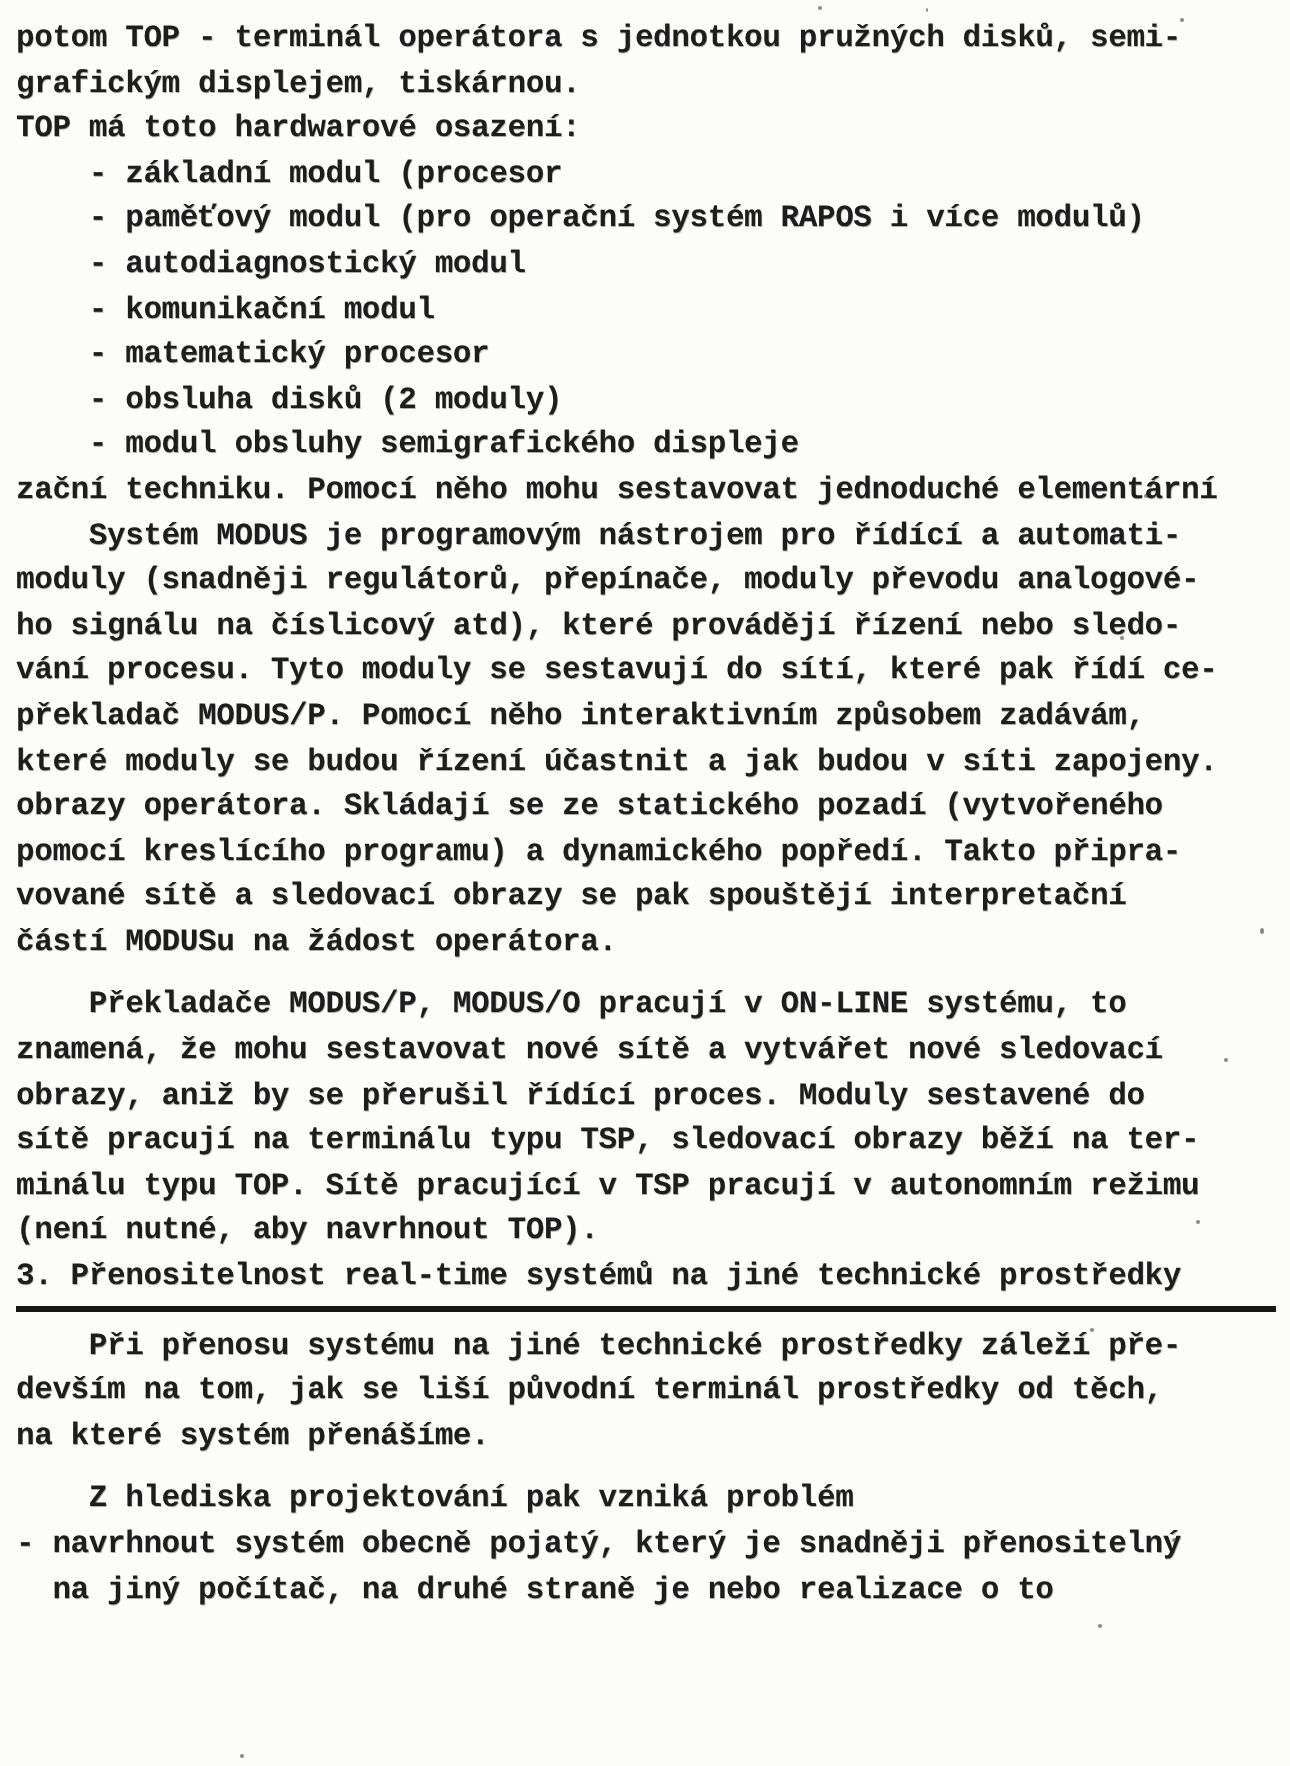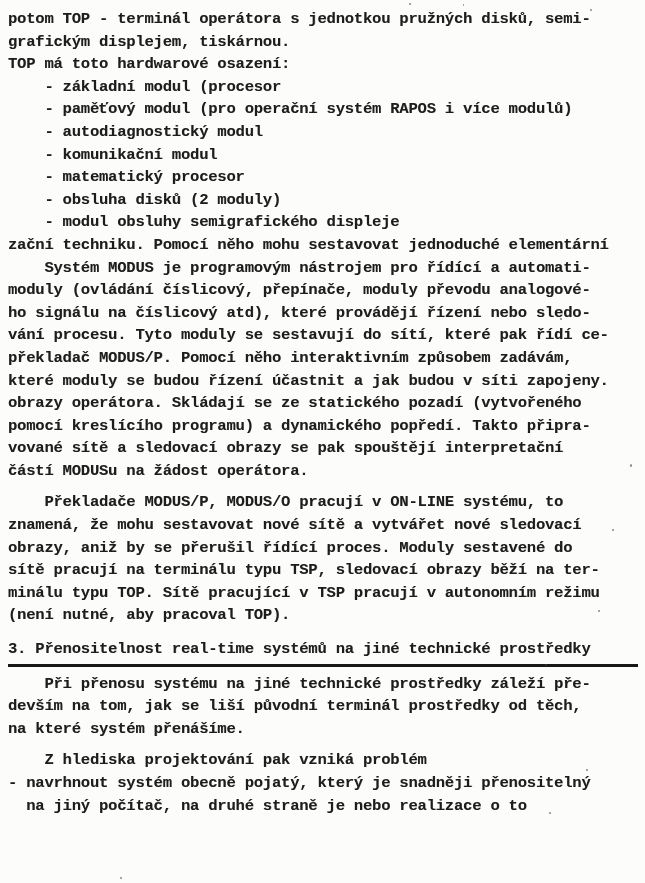--- a/index.html
+++ b/index.html
@@ -19,21 +19,20 @@
   }
   .line {
     white-space: pre;
     line-height: 22.6px;
     height: 22.6px;
     letter-spacing: -0.2px;
     text-shadow: 0.3px 0.3px 0 rgba(25,25,25,0.35);
   }
   .line.gap { margin-top: 9px; }
   .line.heading {
-    margin-top: 11px;
     height: auto;
     width: 630px;
     padding-bottom: 3px;
     border-bottom: 3.5px solid #171717;
   }
   .line.after-heading { margin-top: 6px; }
   .speck {
     position: absolute;
     background: #4a4a4a;
     border-radius: 50%;
@@ -50,35 +49,35 @@
       <div class="line">TOP má toto hardwarové osazení:</div>
       <div class="line">    - základní modul (procesor</div>
       <div class="line">    - paměťový modul (pro operační systém RAPOS i více modulů)</div>
       <div class="line">    - autodiagnostický modul</div>
       <div class="line">    - komunikační modul</div>
       <div class="line">    - matematický procesor</div>
       <div class="line">    - obsluha disků (2 moduly)</div>
       <div class="line">    - modul obsluhy semigrafického displeje</div>
       <div class="line">zační techniku. Pomocí něho mohu sestavovat jednoduché elementární</div>
       <div class="line">    Systém MODUS je programovým nástrojem pro řídící a automati-</div>
-      <div class="line">moduly (ovládání číslicový, přepínače, moduly převodu analogové-</div>
+      <div class="line">moduly (snadněji regulátorů, přepínače, moduly převodu analogové-</div>
       <div class="line">ho signálu na číslicový atd), které provádějí řízení nebo sledo-</div>
       <div class="line">vání procesu. Tyto moduly se sestavují do sítí, které pak řídí ce-</div>
       <div class="line">překladač MODUS/P. Pomocí něho interaktivním způsobem zadávám,</div>
       <div class="line">které moduly se budou řízení účastnit a jak budou v síti zapojeny.</div>
       <div class="line">obrazy operátora. Skládají se ze statického pozadí (vytvořeného</div>
       <div class="line">pomocí kreslícího programu) a dynamického popředí. Takto připra-</div>
       <div class="line">vované sítě a sledovací obrazy se pak spouštějí interpretační</div>
       <div class="line">částí MODUSu na žádost operátora.</div>
       <div class="line gap">    Překladače MODUS/P, MODUS/O pracují v ON-LINE systému, to</div>
       <div class="line">znamená, že mohu sestavovat nové sítě a vytvářet nové sledovací</div>
       <div class="line">obrazy, aniž by se přerušil řídící proces. Moduly sestavené do</div>
       <div class="line">sítě pracují na terminálu typu TSP, sledovací obrazy běží na ter-</div>
       <div class="line">minálu typu TOP. Sítě pracující v TSP pracují v autonomním režimu</div>
-      <div class="line">(není nutné, aby pracoval TOP).</div>
+      <div class="line">(není nutné, aby navrhnout TOP).</div>
       <div class="line heading">3. Přenositelnost real-time systémů na jiné technické prostředky</div>
       <div class="line after-heading">    Při přenosu systému na jiné technické prostředky záleží pře-</div>
       <div class="line">devším na tom, jak se liší původní terminál prostředky od těch,</div>
       <div class="line">na které systém přenášíme.</div>
       <div class="line gap">    Z hlediska projektování pak vzniká problém</div>
       <div class="line">- navrhnout systém obecně pojatý, který je snadněji přenositelný</div>
       <div class="line">  na jiný počítač, na druhé straně je nebo realizace o to</div>
     </div>
 
   <div class="speck" style="left:409px; top:3px;  width:2px; height:2px;"></div>

